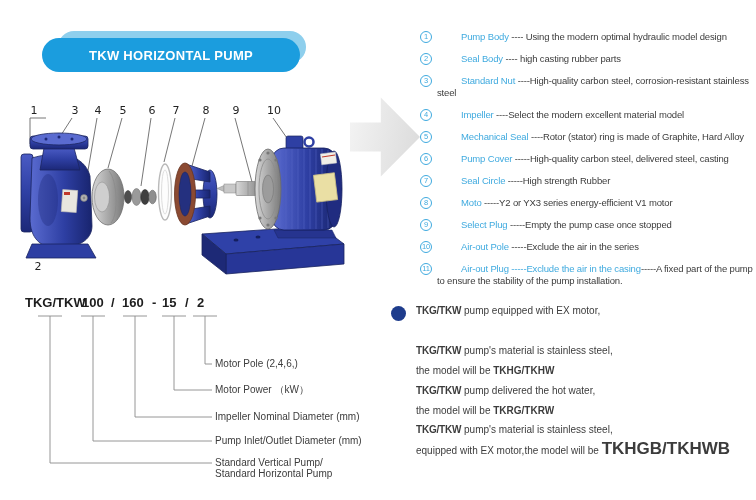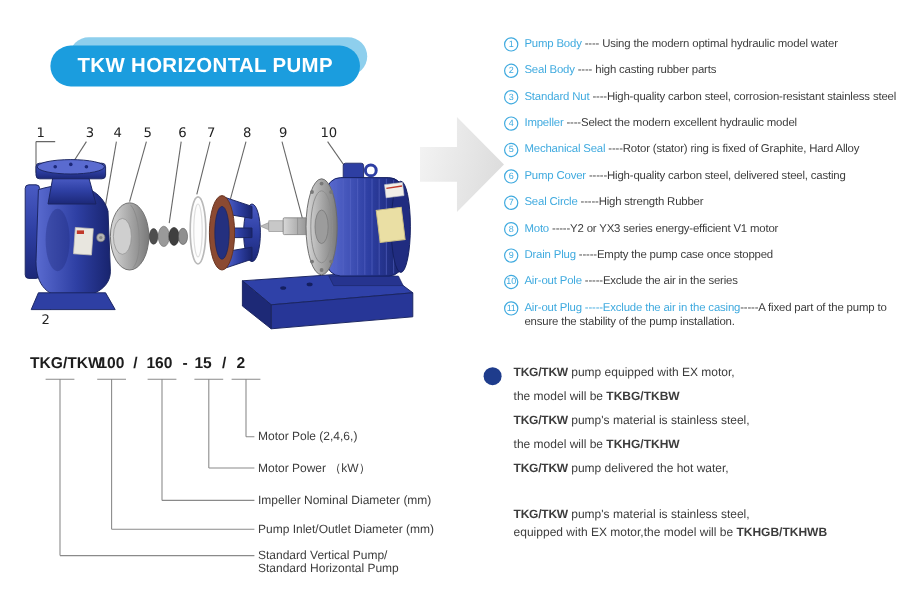--- a/index.html
+++ b/index.html
@@ -11,21 +11,21 @@
   .abs { position:absolute; }
 
   
   .badge-accent {
     left:58px; top:31px; width:248px; height:32px;
     border-radius:16px; background:#8ECFED;
   }
   .badge {
     left:42px; top:38px; width:258px; height:34px;
     border-radius:17px; background:#1B9DDE;
-    color:#ffffff; font-weight:bold; font-size:17px; letter-spacing:.3px;
+    color:#ffffff; font-weight:bold; font-size:13px; letter-spacing:.3px;
     display:flex; align-items:center; justify-content:center;
   }
 
   
   .arrow {
     left:350px; top:92px; width:70px; height:90px;
     background:linear-gradient(100deg,#f4f4f4 0%,#dadada 100%);
     clip-path:polygon(0 34%,44% 34%,44% 6%,100% 50%,44% 94%,44% 66%,0 66%);
   }
 
@@ -35,34 +35,34 @@
     display:flex; align-items:flex-start;
     margin-bottom:10px; font-size:9.5px; line-height:12px;
     letter-spacing:-0.15px; color:#3c3c3c;
   }
   .part-num {
     flex:0 0 12px; width:12px; height:12px; margin-right:5px; margin-top:0;
     border:1px solid #3FAADF; border-radius:50%;
     color:#3FAADF; font-size:7.5px; line-height:10px; text-align:center;
   }
   .part-text { flex:1 1 auto; }
-  .part-name { color:#3FAADF; }
-
-  
-  .notes { left:396px; top:300px; width:356px; height:170px; }
+  .part-name { color:#3FAADF;margin-left:24px; }
+
+  
+  .notes { left:384px; top:300px; width:356px; height:170px; }
   .bullet {
     position:absolute; left:7px; top:6px; width:15px; height:15px;
     border-radius:50%; background:#1E3C8C;
   }
   .note-line {
     position:absolute; left:32px; font-size:10px; color:#3c3c3c; white-space:nowrap;
   }
   .note-prefix { font-weight:bold; letter-spacing:-0.2px; }
   .note-bold { font-weight:bold; }
-  .note-line.big .note-bold { font-size:10px; }
+  .note-line.big .note-bold { font-size:17px; }
 
   
   .diagram-svg { left:18px; top:98px; width:330px; height:190px; }
   .tree-svg   { left:18px; top:290px; width:360px; height:200px; }
 
   svg text.callout { font-family:"DejaVu Sans",sans-serif; font-size:11px; fill:#222; }
   svg text.code    { font-family:"Liberation Sans",sans-serif; font-size:13px; font-weight:bold; fill:#1d1d1d; }
   svg text.treelbl { font-family:"Liberation Sans",sans-serif; font-size:10px; fill:#3c3c3c; }
 </style>
 </head>
@@ -199,53 +199,53 @@
     <circle cx="242" cy="120" r="1.6" fill="#787878"></circle>
     <circle cx="258" cy="120" r="1.6" fill="#787878"></circle>
   </g>
 </svg>
 
 <div class="abs arrow"></div>
 
 <div class="abs parts">
   <div class="part-row">
     <span class="part-num">1</span>
-    <span class="part-text"><span class="part-name">Pump Body</span><span> ---- </span><span>Using the modern optimal hydraulic model water</span></span>
+    <span class="part-text"><span class="part-name">Pump Body</span><span> ---- </span><span>Using the modern optimal hydraulic model design</span></span>
   </div>
   <div class="part-row">
     <span class="part-num">2</span>
     <span class="part-text"><span class="part-name">Seal Body</span><span> ---- </span><span>high casting rubber parts</span></span>
   </div>
   <div class="part-row">
     <span class="part-num">3</span>
     <span class="part-text"><span class="part-name">Standard Nut</span><span> ----</span><span>High-quality carbon steel, corrosion-resistant stainless steel</span></span>
   </div>
   <div class="part-row">
     <span class="part-num">4</span>
-    <span class="part-text"><span class="part-name">Impeller</span><span> ----</span><span>Select the modern excellent hydraulic model</span></span>
+    <span class="part-text"><span class="part-name">Impeller</span><span> ----</span><span>Select the modern excellent material model</span></span>
   </div>
   <div class="part-row">
     <span class="part-num">5</span>
-    <span class="part-text"><span class="part-name">Mechanical Seal</span><span> ----</span><span>Rotor (stator) ring is fixed of Graphite, Hard Alloy</span></span>
+    <span class="part-text"><span class="part-name">Mechanical Seal</span><span> ----</span><span>Rotor (stator) ring is made of Graphite, Hard Alloy</span></span>
   </div>
   <div class="part-row">
     <span class="part-num">6</span>
     <span class="part-text"><span class="part-name">Pump Cover</span><span> -----</span><span>High-quality carbon steel, delivered steel, casting</span></span>
   </div>
   <div class="part-row">
     <span class="part-num">7</span>
     <span class="part-text"><span class="part-name">Seal Circle</span><span> -----</span><span>High strength Rubber</span></span>
   </div>
   <div class="part-row">
     <span class="part-num">8</span>
     <span class="part-text"><span class="part-name">Moto</span><span> -----</span><span>Y2 or YX3 series energy-efficient V1 motor</span></span>
   </div>
   <div class="part-row">
     <span class="part-num">9</span>
-    <span class="part-text"><span class="part-name">Drain Plug</span><span> -----</span><span>Empty the pump case once stopped</span></span>
+    <span class="part-text"><span class="part-name">Select Plug</span><span> -----</span><span>Empty the pump case once stopped</span></span>
   </div>
   <div class="part-row">
     <span class="part-num">10</span>
     <span class="part-text"><span class="part-name">Air-out Pole</span><span> -----</span><span>Exclude the air in the series</span></span>
   </div>
   <div class="part-row">
     <span class="part-num">11</span>
     <span class="part-text"><span class="part-name">Air-out Plug -----Exclude the air in the casing</span><span></span><span>-----A fixed part of the pump to ensure the stability of the pump installation.</span></span>
   </div>
 </div>
@@ -274,19 +274,19 @@
     <text class="treelbl" x="197" y="130">Impeller Nominal Diameter (mm)</text>
     <text class="treelbl" x="197" y="154">Pump Inlet/Outlet Diameter (mm)</text>
     <text class="treelbl" x="197" y="176">Standard Vertical Pump/</text>
     <text class="treelbl" x="197" y="187">Standard Horizontal Pump</text>
   </g>
 </svg>
 
 <div class="abs notes">
   <span class="bullet"></span>
   <div class="note-line" style="top:5px"><span class="note-prefix">TKG/TKW</span><span> pump equipped with EX motor,</span><span class="note-bold"></span></div>
-  <div class="note-line" style="top:25px"><span class="note-prefix"></span><span>the model will be </span><span class="note-bold">TKBG/TKBW</span></div>
   <div class="note-line" style="top:45px"><span class="note-prefix">TKG/TKW</span><span> pump's material is stainless steel,</span><span class="note-bold"></span></div>
   <div class="note-line" style="top:85px"><span class="note-prefix">TKG/TKW</span><span> pump delivered the hot water,</span><span class="note-bold"></span></div>
   <div class="note-line" style="top:65px"><span class="note-prefix"></span><span>the model will be </span><span class="note-bold">TKHG/TKHW</span></div>
+  <div class="note-line" style="top:105px"><span class="note-prefix"></span><span>the model will be </span><span class="note-bold">TKRG/TKRW</span></div>
   <div class="note-line" style="top:124px"><span class="note-prefix">TKG/TKW</span><span> pump's material is stainless steel,</span><span class="note-bold"></span></div>
   <div class="note-line big" style="top:139px"><span class="note-prefix"></span><span>equipped with EX motor,the model will be </span><span class="note-bold">TKHGB/TKHWB</span></div>
 </div>
 
 </body></html>

